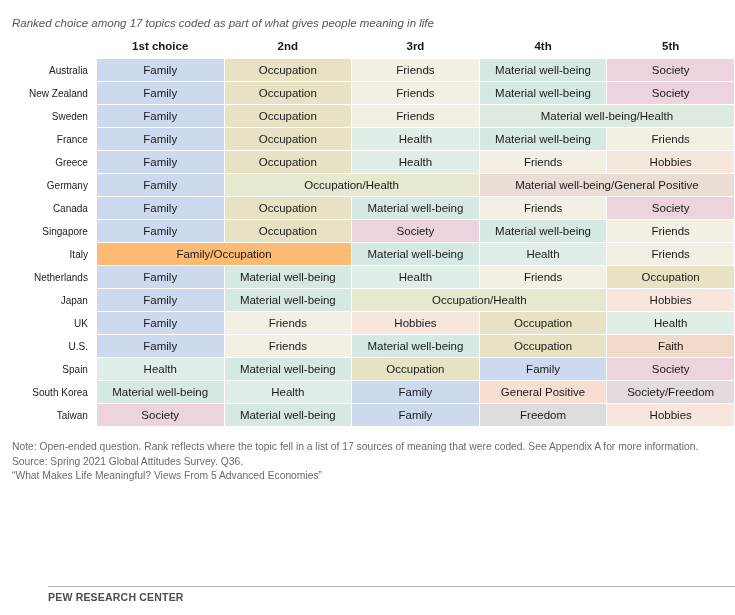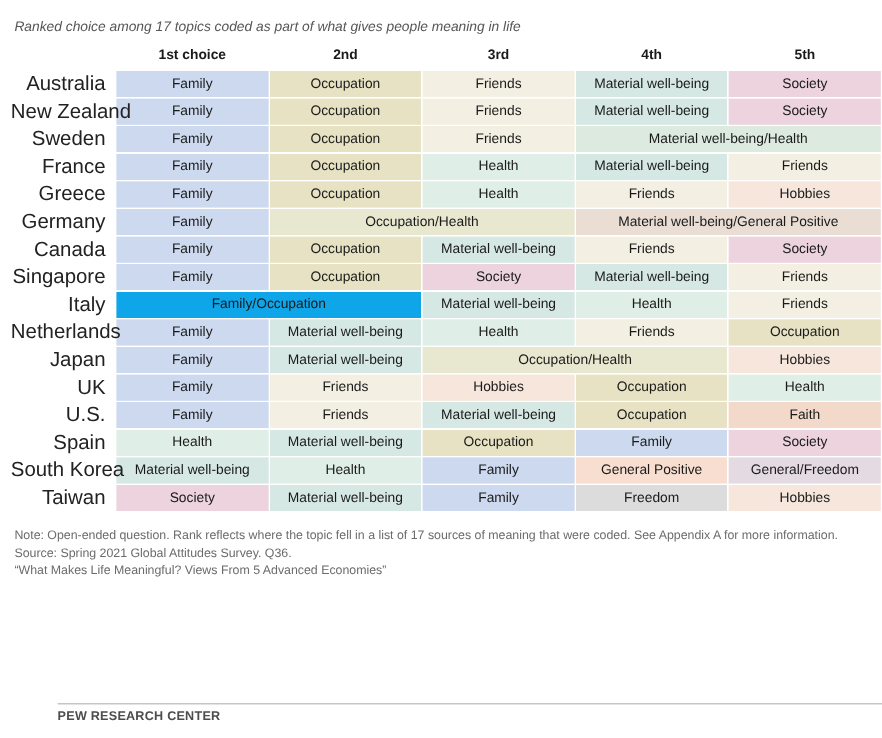--- a/index.html
+++ b/index.html
@@ -47,21 +47,21 @@
     font-weight: bold;
     color: #1a1a1a;
     padding: 0 0 6px 0;
     text-align: center;
     vertical-align: bottom;
   }
   .hdr-row th.lbl {
     text-align: right;
   }
   .row-label {
-    font-size: 17px;
+    font-size: 10px;
     color: #222222;
     text-align: right;
     padding-right: 8px;
     white-space: nowrap;
     vertical-align: middle;
   }
   td.cell {
     font-size: 11.5px;
     color: #1a1a1a;
     text-align: center;
@@ -180,21 +180,21 @@
         <tr>
           <td class="row-label">Singapore</td>
           <td class="cell" style="background: rgb(204, 217, 239);">Family</td>
           <td class="cell" style="background: rgb(230, 226, 195);">Occupation</td>
           <td class="cell" style="background: rgb(236, 211, 221);">Society</td>
           <td class="cell" style="background: rgb(214, 232, 228);">Material well-being</td>
           <td class="cell" style="background: rgb(243, 239, 226);">Friends</td>
         </tr>
         <tr>
           <td class="row-label">Italy</td>
-          <td class="cell" colspan="2" style="background: #0ea5e9;">Family/Occupation</td>
+          <td class="cell" colspan="2" style="background: #fdba74;">Family/Occupation</td>
           <td class="cell" style="background: rgb(214, 232, 228);">Material well-being</td>
           <td class="cell" style="background: rgb(223, 238, 230);">Health</td>
           <td class="cell" style="background: rgb(243, 239, 226);">Friends</td>
         </tr>
         <tr>
           <td class="row-label">Netherlands</td>
           <td class="cell" style="background: rgb(204, 217, 239);">Family</td>
           <td class="cell" style="background: rgb(214, 232, 228);">Material well-being</td>
           <td class="cell" style="background: rgb(223, 238, 230);">Health</td>
           <td class="cell" style="background: rgb(243, 239, 226);">Friends</td>
@@ -230,21 +230,21 @@
           <td class="cell" style="background: rgb(230, 226, 195);">Occupation</td>
           <td class="cell" style="background: rgb(204, 217, 239);">Family</td>
           <td class="cell" style="background: rgb(236, 211, 221);">Society</td>
         </tr>
         <tr>
           <td class="row-label">South Korea</td>
           <td class="cell" style="background: rgb(214, 232, 228);">Material well-being</td>
           <td class="cell" style="background: rgb(223, 238, 230);">Health</td>
           <td class="cell" style="background: rgb(204, 217, 239);">Family</td>
           <td class="cell" style="background: rgb(248, 222, 208); margin-top: 21px;">General Positive</td>
-          <td class="cell" style="background: rgb(228, 219, 226);">General/Freedom</td>
+          <td class="cell" style="background: rgb(228, 219, 226);">Society/Freedom</td>
         </tr>
         <tr>
           <td class="row-label">Taiwan</td>
           <td class="cell" style="background: rgb(236, 211, 221);">Society</td>
           <td class="cell" style="background: rgb(214, 232, 228);">Material well-being</td>
           <td class="cell" style="background: rgb(204, 217, 239);">Family</td>
           <td class="cell" style="background: rgb(220, 220, 220);">Freedom</td>
           <td class="cell" style="background: rgb(246, 230, 220);">Hobbies</td>
         </tr>
       </tbody>

